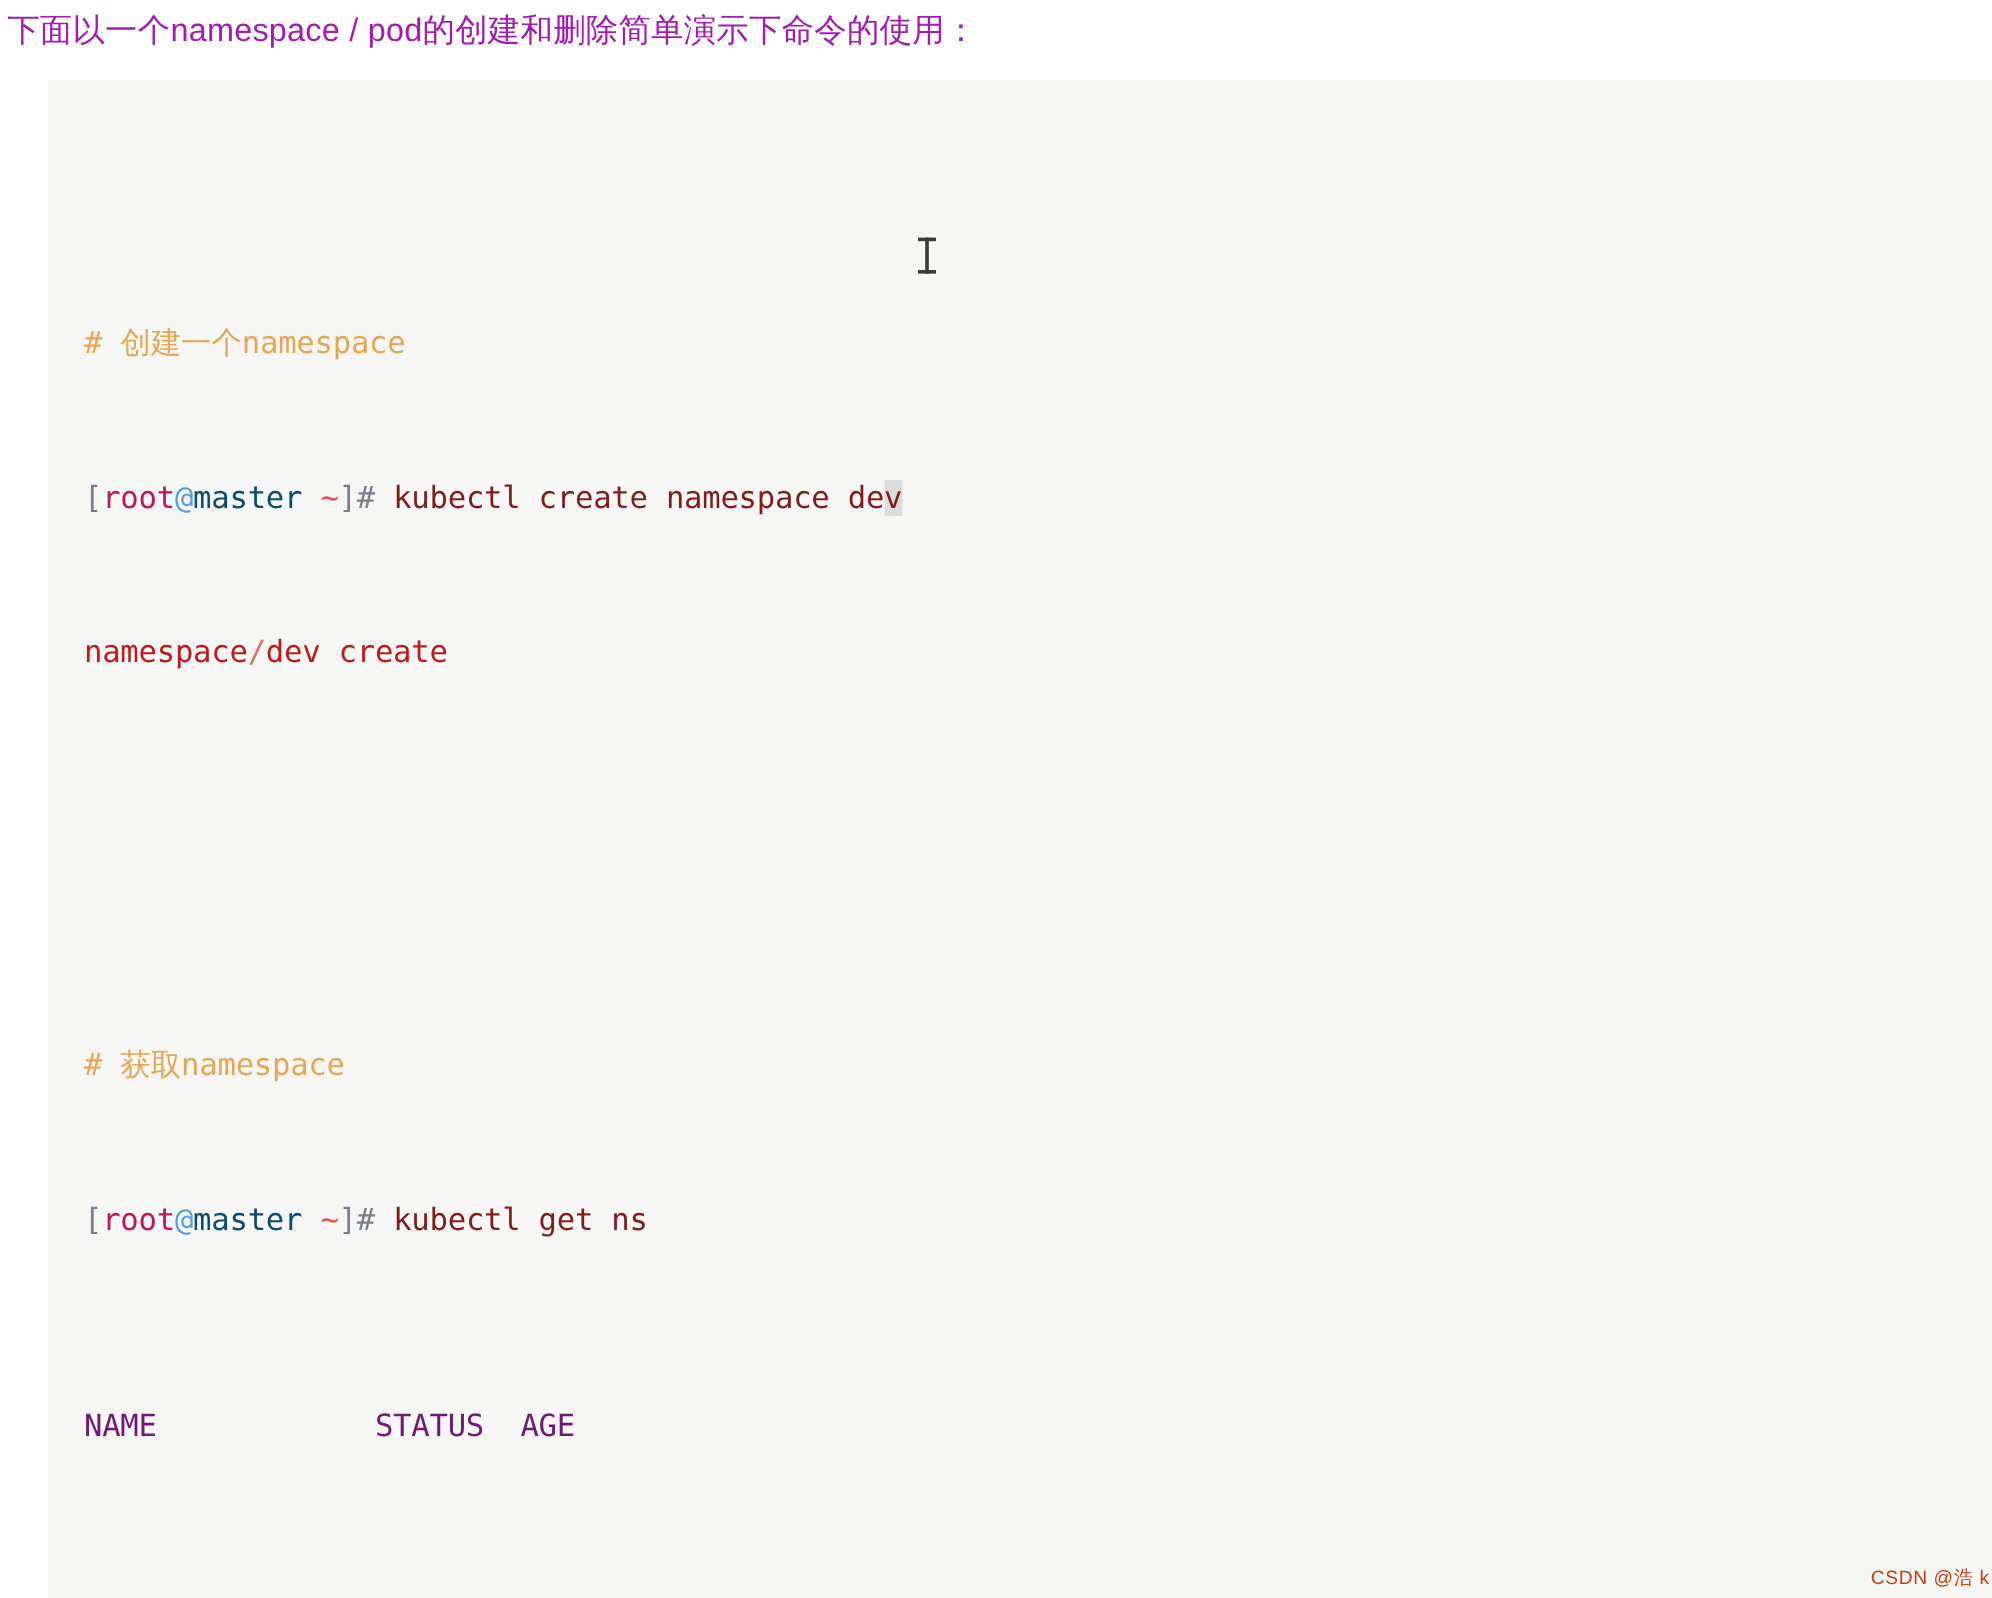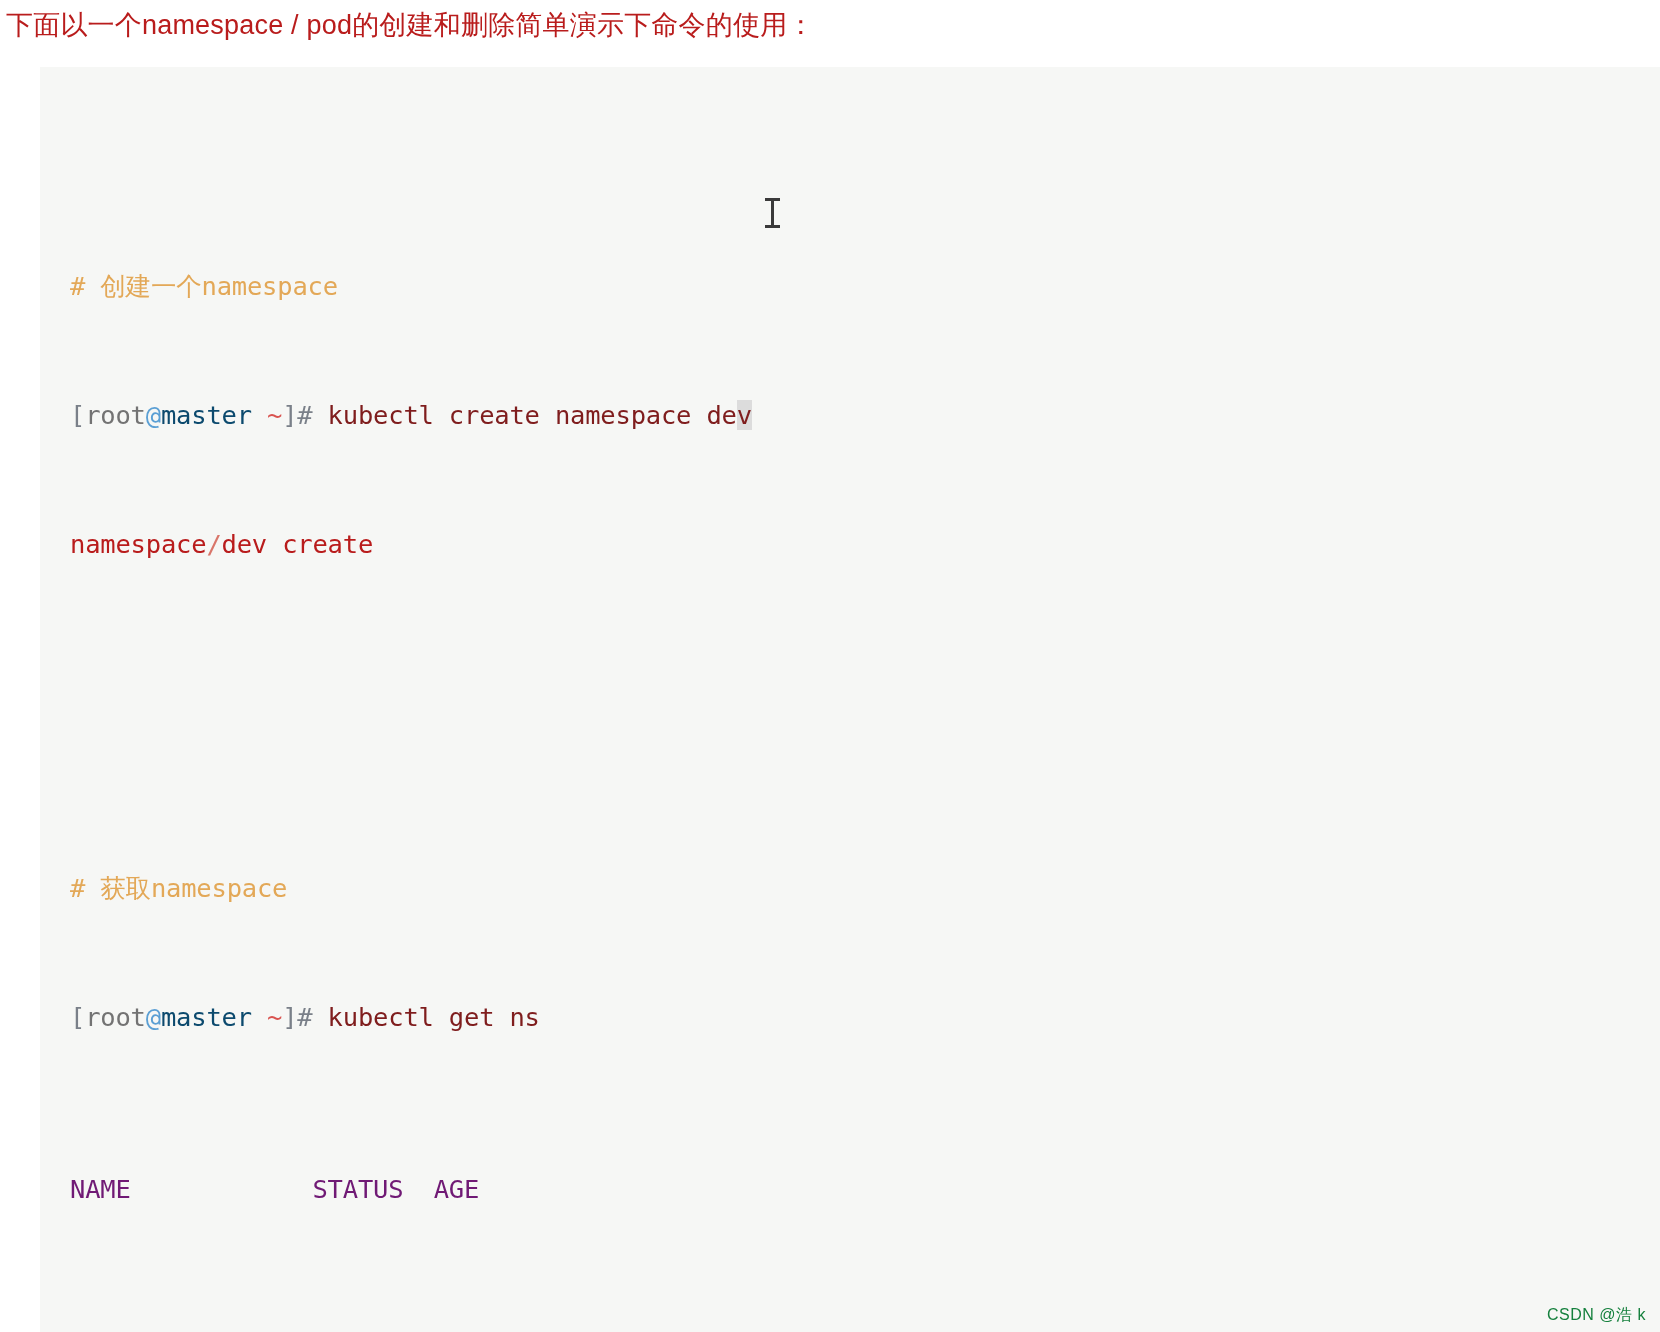--- a/index.html
+++ b/index.html
@@ -17,21 +17,21 @@
 
   
   #intro-paragraph {
     position: absolute;
     left: 6px;
     top: 6px;
     width: 1640px;
     font-family: "Liberation Sans", sans-serif;
     font-size: 27px;
     line-height: 38px;
-    color: #b91c1c;
+    color: #a21caf;
     letter-spacing: 0.2px;
     white-space: nowrap;
   }
 
   
   #code-block {
     position: absolute;
     left: 0px;
     top: 67px;
     width: 1652px;
@@ -51,21 +51,21 @@
     color: #5c6370;
     letter-spacing: -0.2px;
   }
 
   .ln { display: block; height: 43px; }
   .blank { display: block; height: 43px; }
 
   
   .c-comment { color: #e3a857; }        
   .c-prompt-brk { color: #7a8089; }     
-  .c-root { color: #737373; }           
+  .c-root { color: #be185d; }           
   .c-at { color: #5a9fd4; }             
   .c-host { color: #0c4a6e; }           
   .c-tilde { color: #d9534f; }          
   .c-cmd { color: #7f1d1d; }            
   .c-out { color: #b91c1c; }            
   .c-slash { color: #d9766a; }           
   .c-head { color: #701a75; }           
 
   .cursor-sel {
     background: #dcdcdc;
@@ -86,25 +86,25 @@
     width: 15px;
     height: 3px;
     background: #3a3a3a;
   }
   .ibeam::before { top: 0; }
   .ibeam::after { bottom: 0; }
 
   
   #watermark {
     position: absolute;
-    right: 14px;
+    right: 2px;
     bottom: 6px;
     font-family: "Liberation Sans", sans-serif;
     font-size: 16px;
-    color: #15803d;
+    color: #c2410c;
     letter-spacing: 0.5px;
   }
 </style>
 </head>
 <body>
 
 <div id="intro-paragraph">下面以一个namespace / pod的创建和删除简单演示下命令的使用：</div>
 
 <div id="code-block">
   <div class="code-area">

